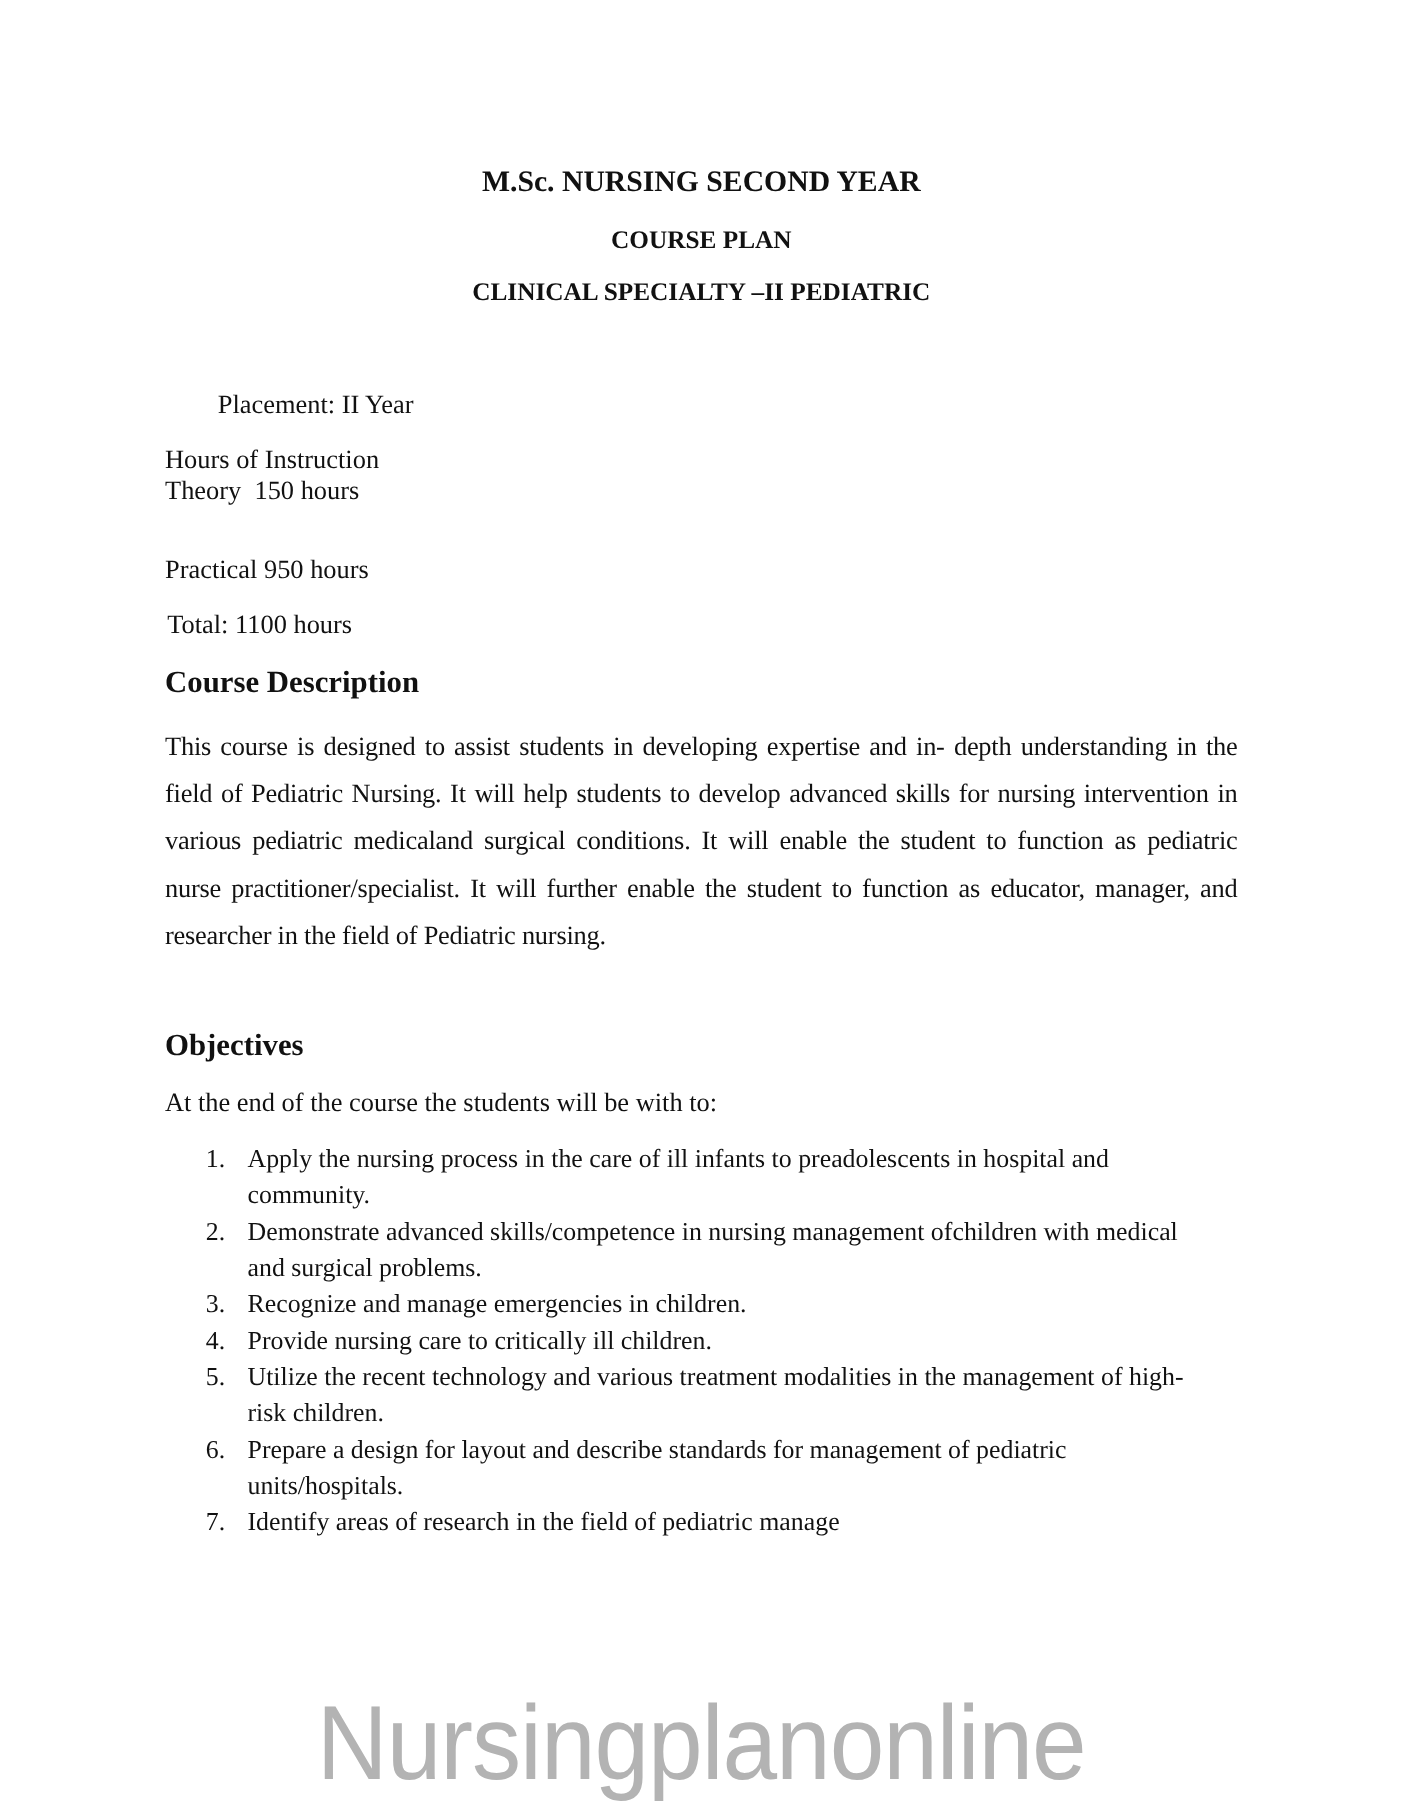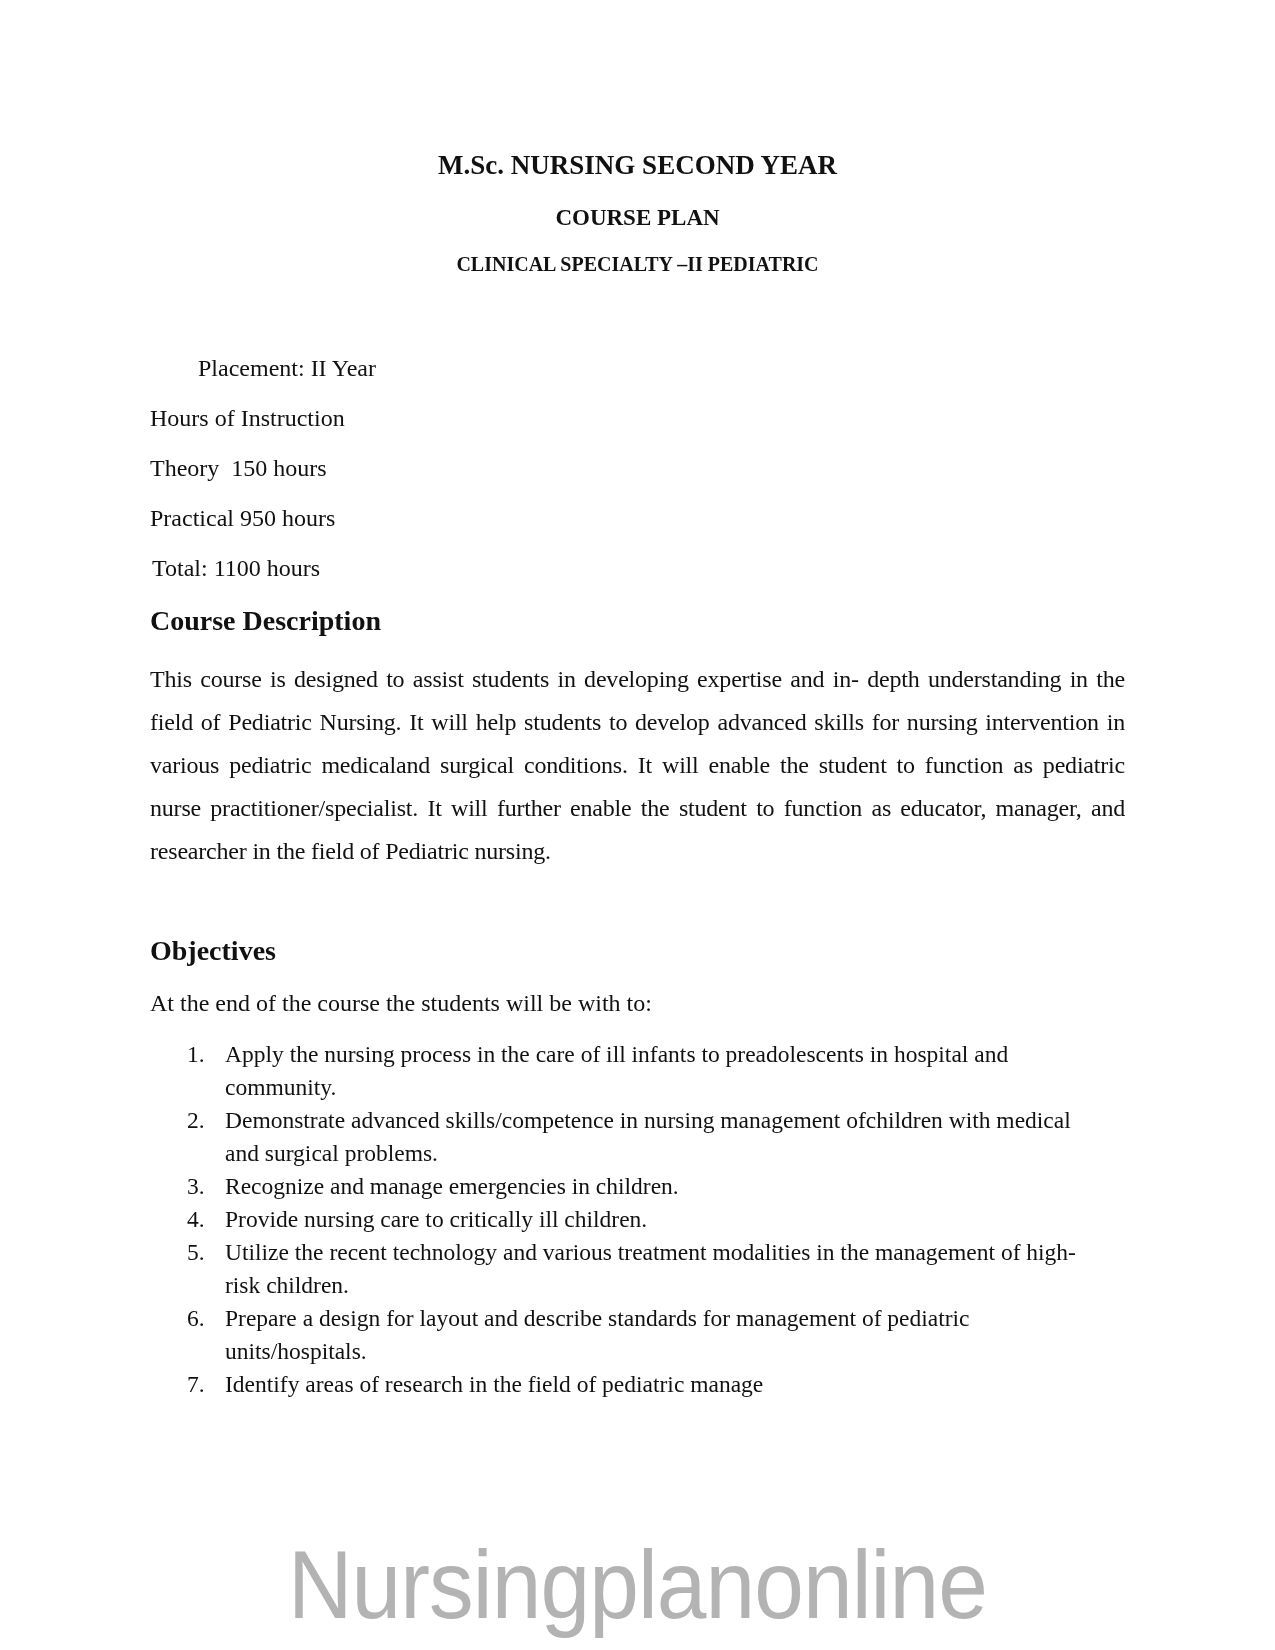--- a/index.html
+++ b/index.html
@@ -23,31 +23,31 @@
   }
   .title-block {
     position: absolute;
     left: 0;
     width: 1275px;
     text-align: center;
     font-weight: bold;
   }
   .t1 { top: 150px; font-size: 27px; }
   .t2 { top: 205px; font-size: 23px; }
-  .t3 { top: 253px; font-size: 20px; }
+  .t3 { top: 253px; font-size: 23px; }
   .t4 { top: 302px; font-size: 25px; }
 
   .meta-line {
     position: absolute;
     left: 150px;
     font-size: 24px;
   }
   .m1 { top: 355px; margin-left: 48px; }
   .m2 { top: 405px; }
-  .m3 { top: 455px; }
+  .m3 { top: 434px; }
   .m4 { top: 505px; }
   .m5 { top: 555px; left: 152px; }
 
   .heading {
     position: absolute;
     left: 150px;
     font-size: 28px;
     font-weight: bold;
   }
   .h-desc { top: 605px; }

